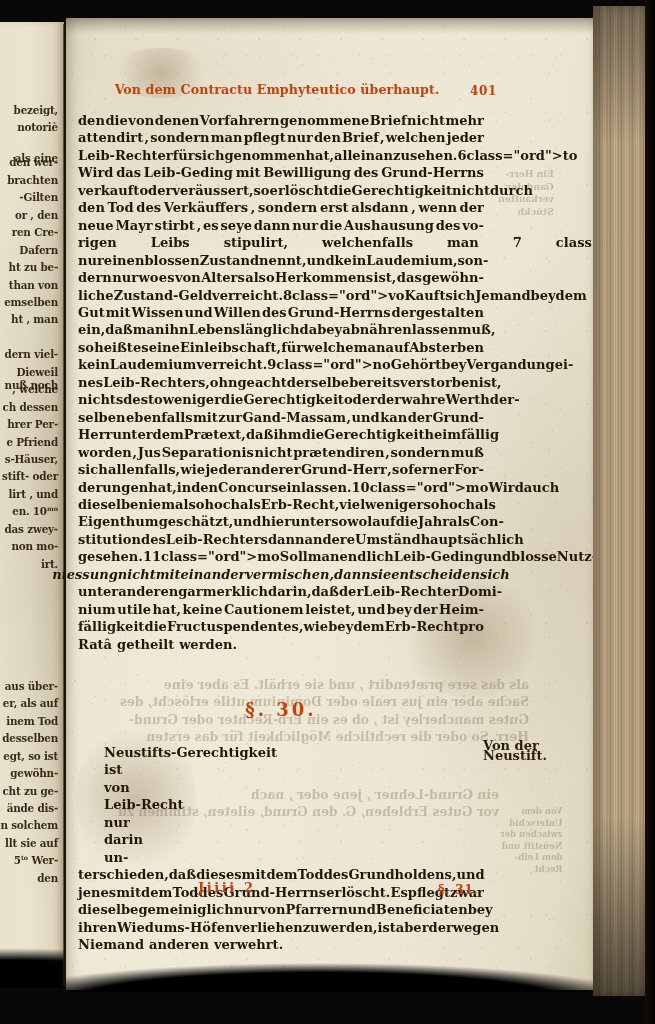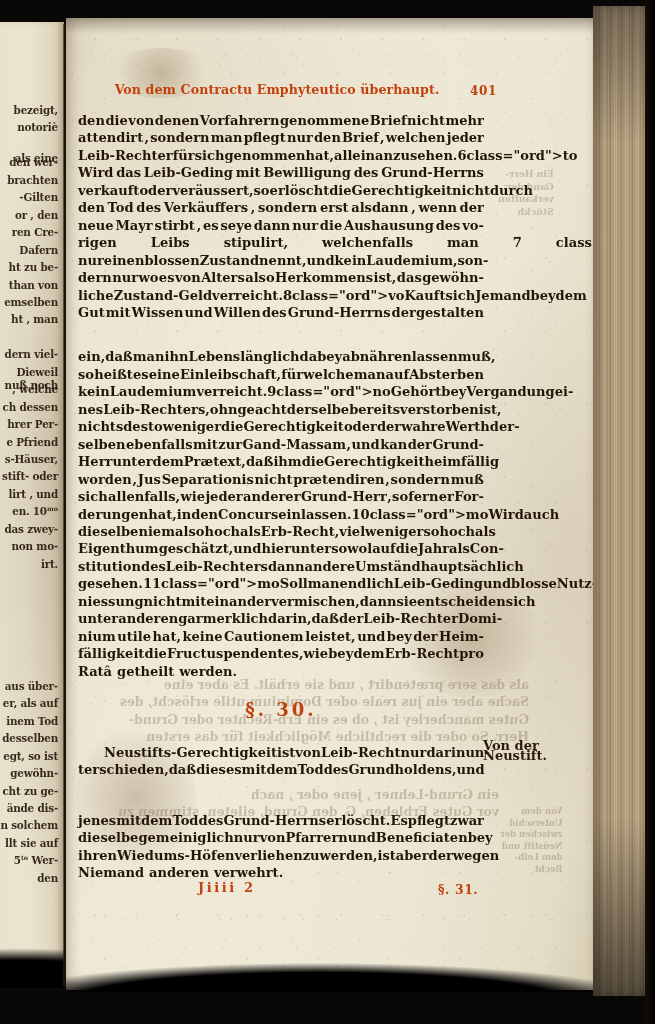--- a/index.html
+++ b/index.html
@@ -445,21 +445,21 @@
       <div class="ln" style="display: flex; justify-content: space-between;">
         <span>Gut</span>
         <span>mit</span>
         <span>Wissen</span>
         <span>und</span>
         <span>Willen</span>
         <span>des</span>
         <span>Grund-Herrns</span>
         <span>dergestalten</span>
       </div>
-      <div class="ln" style="display: flex; justify-content: space-between; margin-top: 27px;">
+      <div class="ln" style="display: flex; justify-content: space-between;">
         <span>ein,</span>
         <span>daß</span>
         <span>man</span>
         <span>ihn</span>
         <span>Lebenslänglich</span>
         <span>dabey</span>
         <span>abnähren</span>
         <span>lassen</span>
         <span>muß,</span>
       </div>
@@ -606,21 +606,21 @@
         <span>11</span>
         <span>class="ord"&gt;mo</span>
         <span>Soll</span>
         <span>man</span>
         <span>endlich</span>
         <span>Leib-Geding</span>
         <span>und</span>
         <span>blosse</span>
         <span>Nutz-</span>
       </div>
-      <div class="ln" style="display: flex; justify-content: flex-start;">
+      <div class="ln" style="display: flex; justify-content: center; font-style: italic;">
         <span>niessung</span>
         <span>nicht</span>
         <span>miteinander</span>
         <span>vermischen,</span>
         <span>dann</span>
         <span>sie</span>
         <span>entscheiden</span>
         <span>sich</span>
       </div>
       <div class="ln" style="display: flex; justify-content: space-between;">
@@ -658,21 +658,21 @@
         <span>-</span>
         <span>Recht</span>
         <span>pro</span>
       </div>
       <div class="ln">Ratâ getheilt werden.</div>
     </div>
 
   <div class="sec-head frak" id="sec-30">§.  30.</div>
 
   <div class="body-block" id="block-b">
-      <div class="ln" style="display: flex; justify-content: space-between; padding-left: 26px;">
+      <div class="ln" style="display: flex; justify-content: space-between; padding-left: 26px; flex-direction: column;">
         <span>Neustifts-Gerechtigkeit</span>
         <span>ist</span>
         <span>von</span>
         <span>Leib-Recht</span>
         <span>nur</span>
         <span>darin</span>
         <span>un-</span>
       </div>
       <div class="ln" style="display: flex; justify-content: space-between; align-items: flex-end;">
         <span>terschieden</span>
@@ -680,21 +680,21 @@
         <span>daß</span>
         <span>dieses</span>
         <span>mit</span>
         <span>dem</span>
         <span>Tod</span>
         <span>des</span>
         <span>Grundholdens</span>
         <span>,</span>
         <span>und</span>
       </div>
-      <div class="ln" style="display: flex; justify-content: space-between; margin-top: 33px;">
+      <div class="ln" style="display: flex; justify-content: space-between;">
         <span>jenes</span>
         <span>mit</span>
         <span>dem</span>
         <span>Tod</span>
         <span>des</span>
         <span>Grund-Herrns</span>
         <span>erlöscht.</span>
         <span>Es</span>
         <span>pflegt</span>
         <span>zwar</span>

